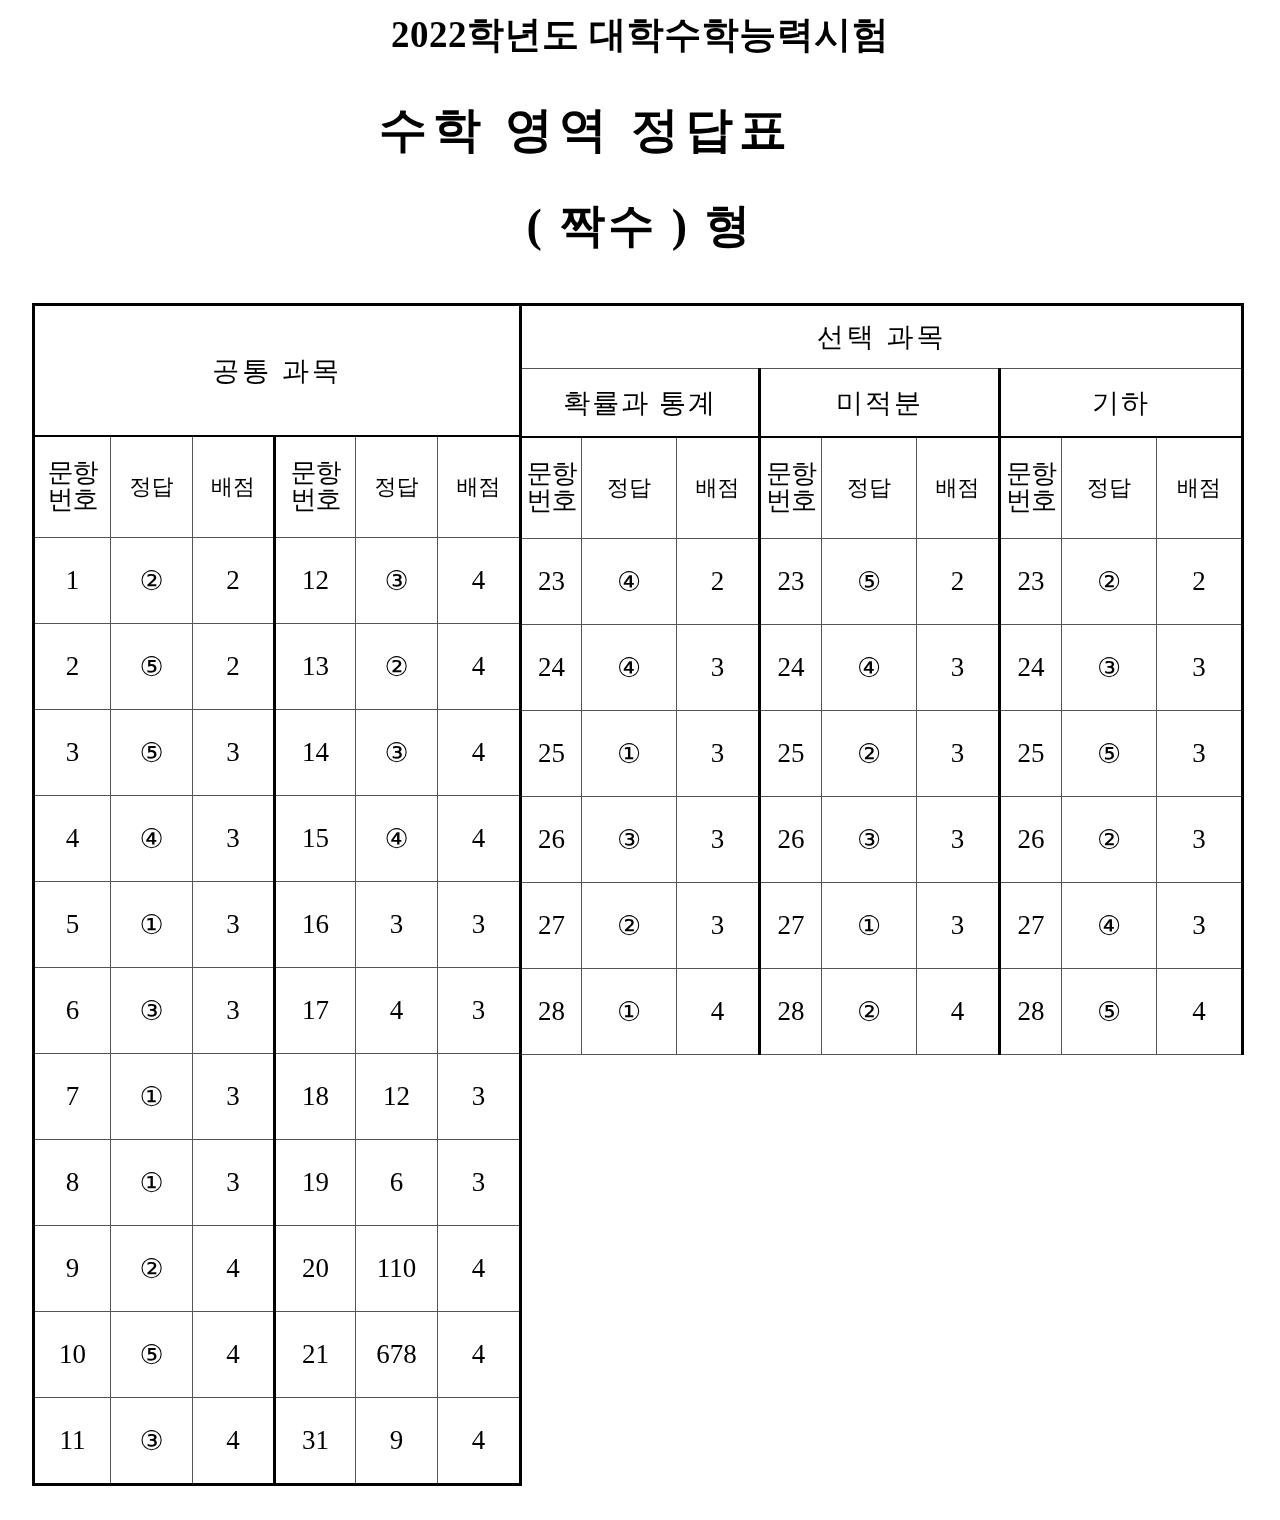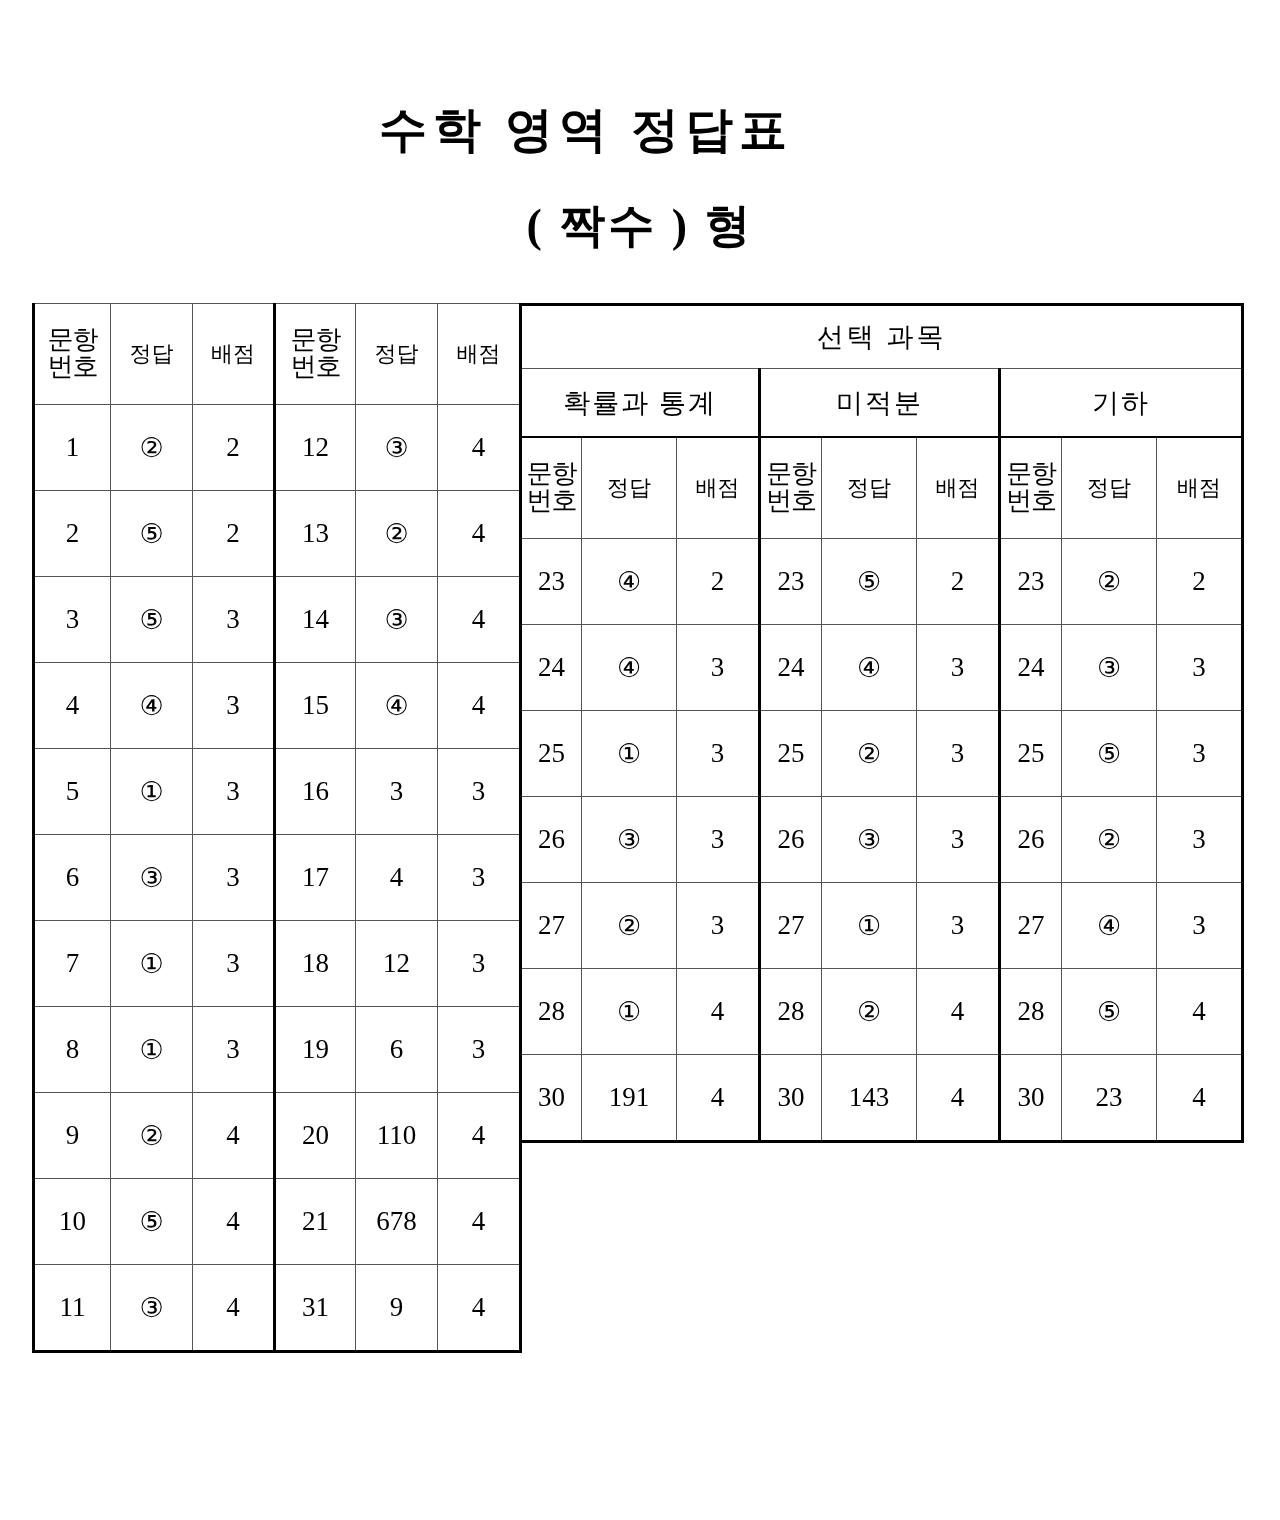--- a/index.html
+++ b/index.html
@@ -66,33 +66,37 @@
   .num{font-size:28px;}
   .circ{font-size:28px;font-family:"DejaVu Sans",sans-serif;}
   .sub-name{font-size:28px;letter-spacing:2px;}
   .grp-name{font-size:28px;letter-spacing:3px;}
 </style>
 </head>
 <body>
 
 <div class="page">
 
+  <div class="title-line1">2022학년도 대학수학능력시험</div>
   <div class="title-line2">수학 영역 정답표</div>
   <div class="title-line3">( 짝수 ) 형</div>
 
   <table class="tbl" id="tbl-common">
     <colgroup>
       <col style="width:77px">
         <col style="width:82px">
         <col style="width:82px">
       <col style="width:81px">
         <col style="width:82px">
         <col style="width:83px">
     </colgroup>
     <tbody>
+      <tr>
+        <td class="hdr-top bt bl br grp-name" colspan="6" style="height:129px">공통 과목</td>
+      </tr>
       <tr>
         <td class="collabel narrow bl" style="height:100px">
           <span>문항</span><br>
           <span>번호</span>
         </td>
         <td class="collabel">정답</td>
         <td class="collabel br">배점</td>
         <td class="collabel narrow bl">
           <span>문항</span><br>
           <span>번호</span>
@@ -293,27 +297,16 @@
           <td class="num bl" style="height:85px">28</td>
           <td class="circ">①</td>
           <td class="num br">4</td>
           <td class="num bl">28</td>
           <td class="circ">②</td>
           <td class="num br">4</td>
           <td class="num bl">28</td>
           <td class="circ">⑤</td>
           <td class="num br">4</td>
         </tr>
-      <tr>
-          <td class="num bl bb" style="height:85px">30</td>
-          <td class="num bb">191</td>
-          <td class="num br bb">4</td>
-          <td class="num bl bb">30</td>
-          <td class="num bb">143</td>
-          <td class="num br bb">4</td>
-          <td class="num bl bb">30</td>
-          <td class="num bb">23</td>
-          <td class="num br bb">4</td>
-        </tr>
     </tbody>
   </table>
 
 </div>
 
 </body></html>

